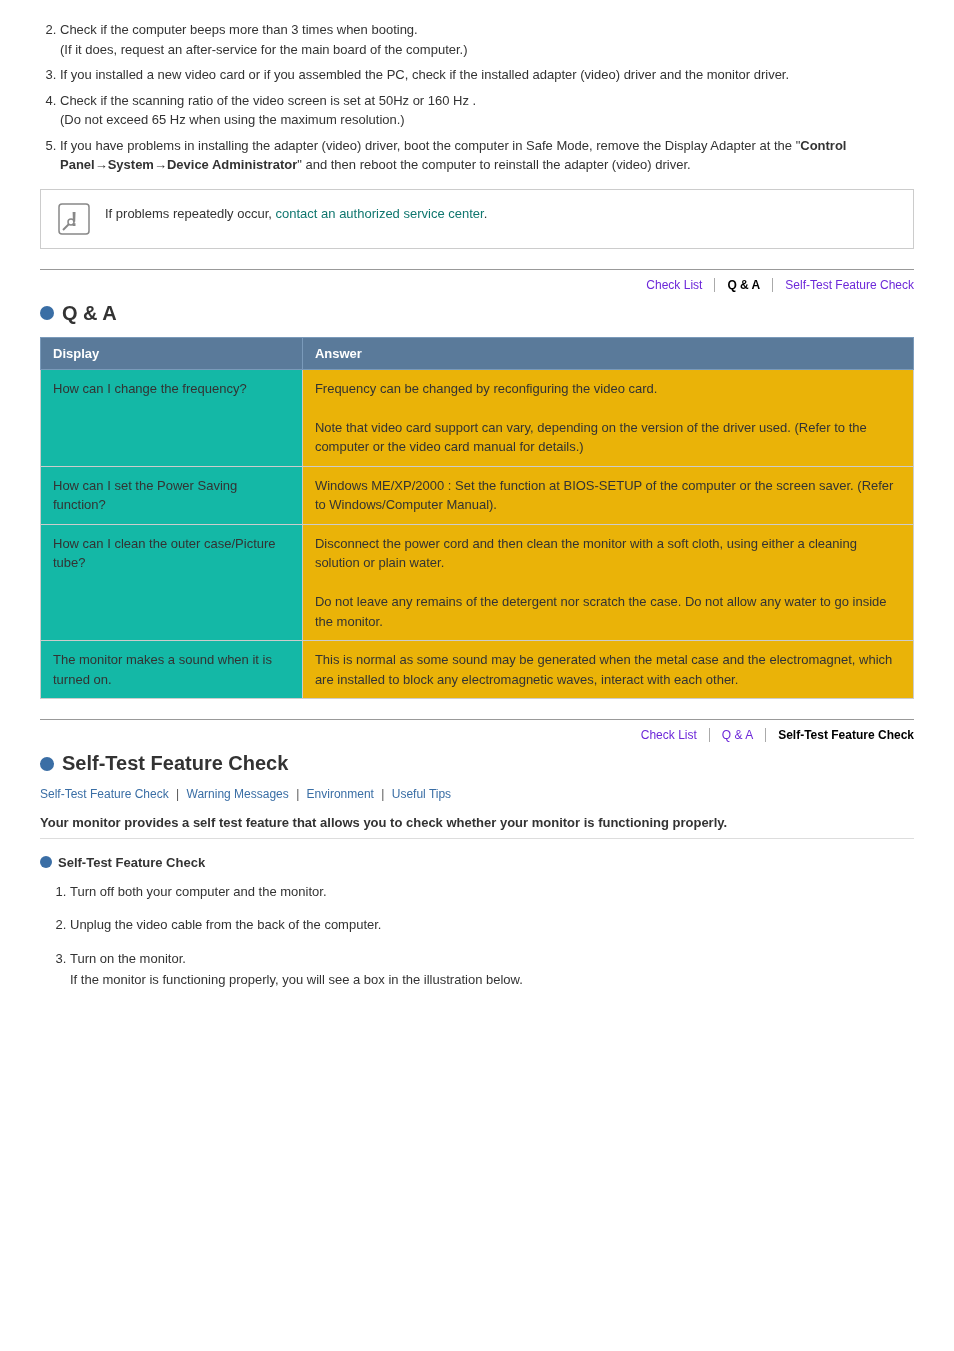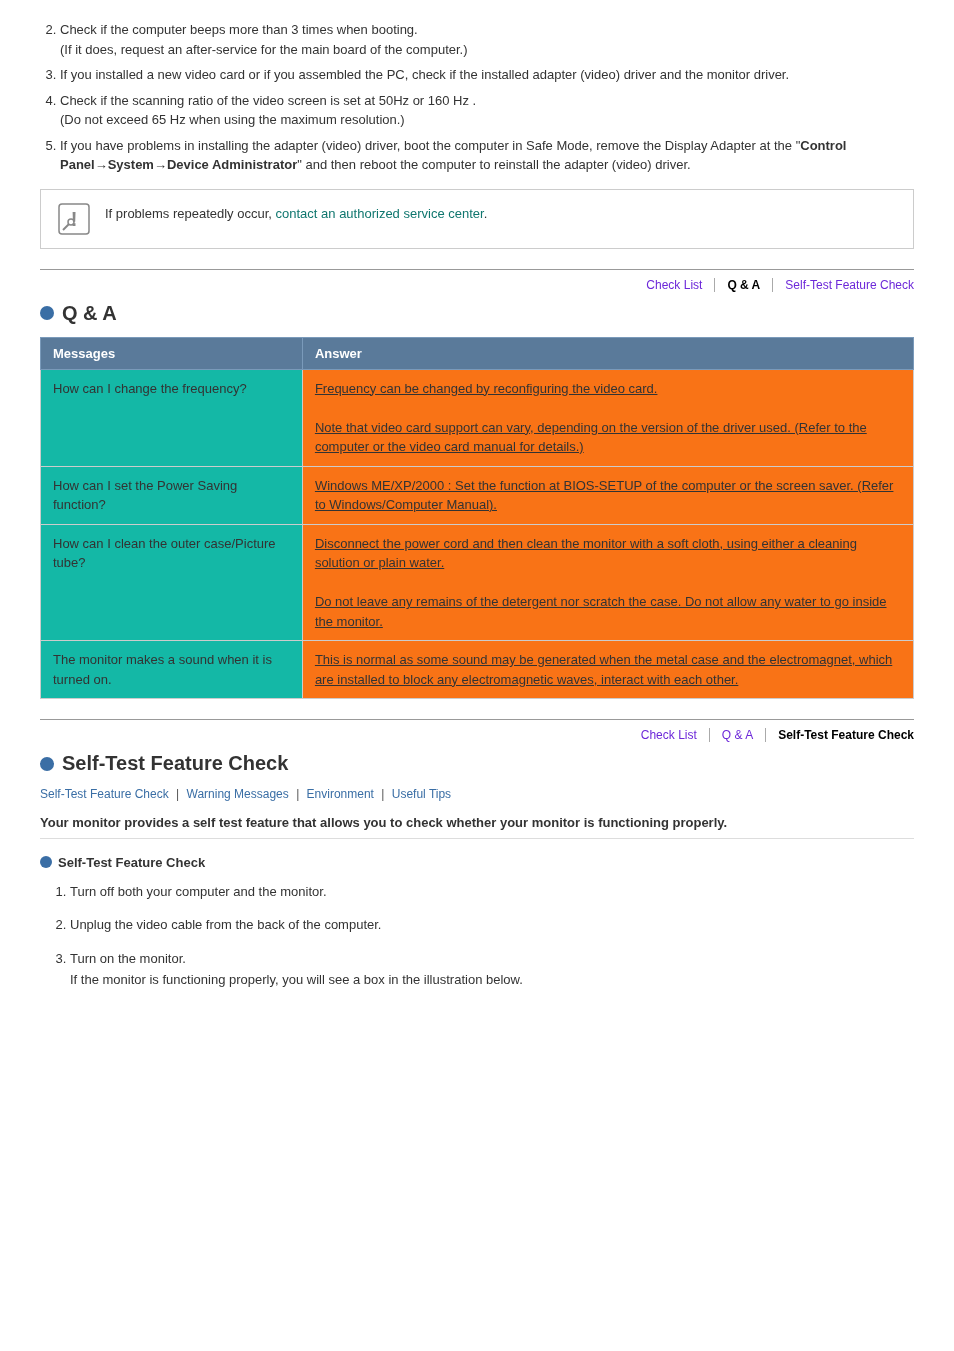--- a/index.html
+++ b/index.html
@@ -126,22 +126,21 @@
       line-height: 1.5;
     }
 
     .qa-table td:first-child {
       width: 30%;
       background: #14b8a6;
     }
 
     .qa-table td:last-child {
       width: 70%;
-      background: #f97316;
-      text-decoration: underline;
+      background: #eab308;
     }
 
     .self-test-section {
       margin-top: 10px;
     }
 
     .self-test-subheading {
       display: flex;
       align-items: center;
       gap: 6px;
@@ -244,21 +243,21 @@
 
 <div class="qa-section">
   <div class="section-heading">
     <div class="blue-dot"></div>
     <h2>Q &amp; A</h2>
   </div>
 
   <table class="qa-table">
     <thead>
       <tr>
-        <th>Messages</th>
+        <th>Display</th>
         <th>Answer</th>
       </tr>
     </thead>
     <tbody>
       <tr>
         <td>How can I change the frequency?</td>
         <td>
           Frequency can be changed by reconfiguring the video card.
           <br><br>
           Note that video card support can vary, depending on the version of the driver used. (Refer to the computer or the video card manual for details.)

